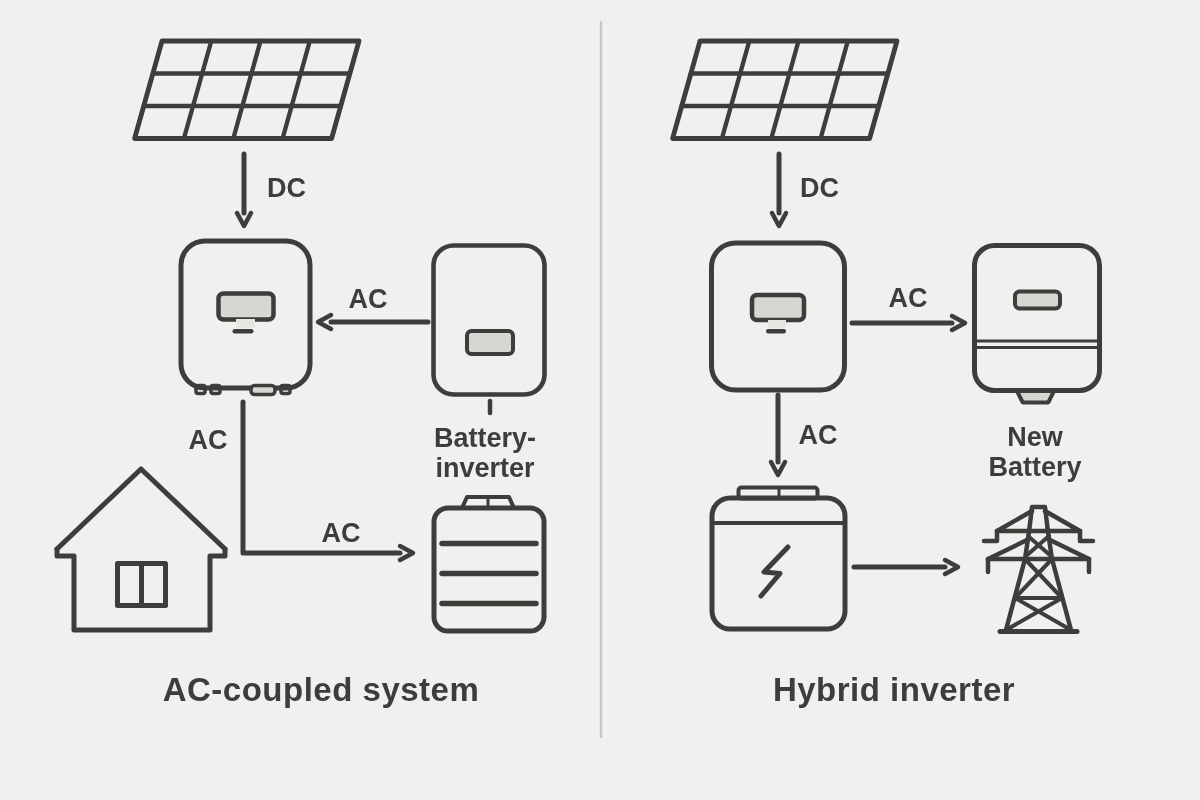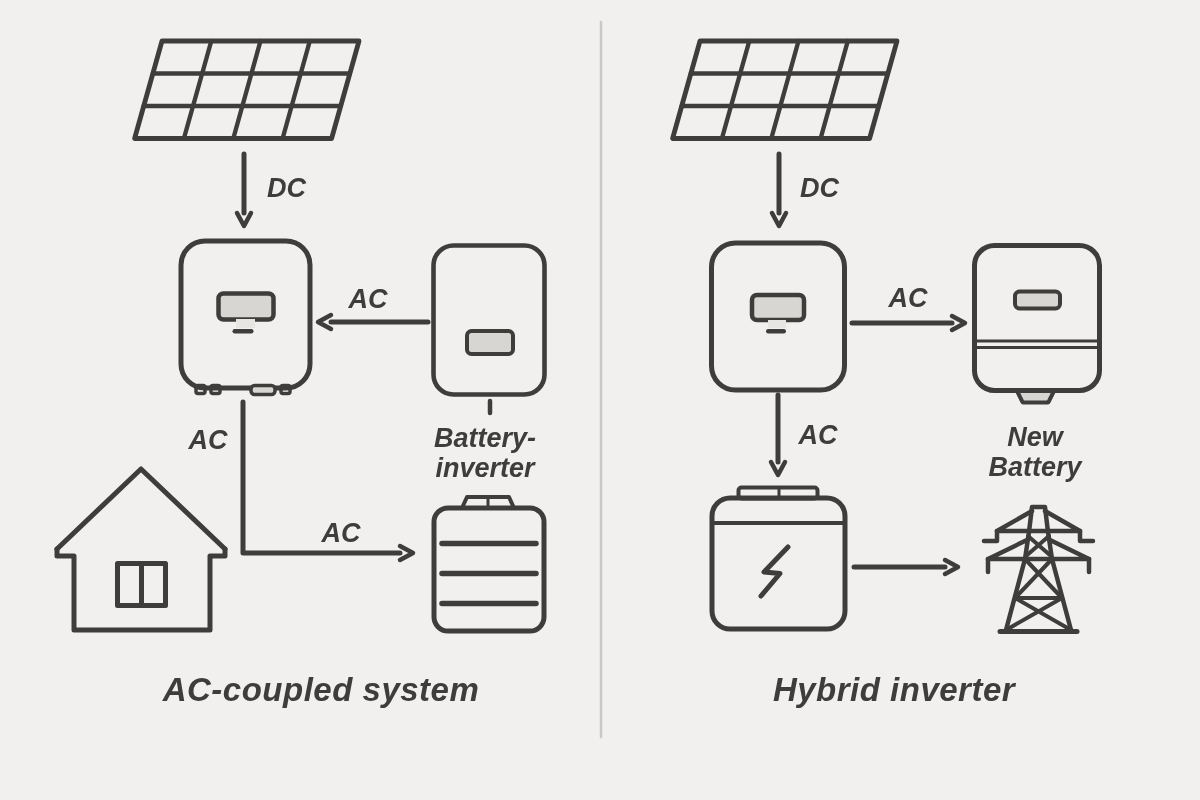--- a/index.html
+++ b/index.html
@@ -9,21 +9,21 @@
     --screen-fill-light:#e7e6e3;
     --divider:#c9c8c5;
   }
   html,body{margin:0;padding:0;}
   body{
     width:1200px;height:800px;
     background:var(--background);
     font-family:"Liberation Sans", sans-serif;
     overflow:hidden;
   }
-  .stage{position:relative;width:1200px;height:800px;font-style:italic;}
+  .stage{position:relative;width:1200px;height:800px;}
   svg{display:block;}
   .ln{stroke:var(--stroke);fill:none;stroke-linecap:round;stroke-linejoin:round;}
   .fill-dark{fill:var(--stroke);stroke:none;}
   .screen{fill:var(--screen-fill);stroke:var(--stroke);}
   .screen-light{fill:var(--screen-fill-light);stroke:none;}
   .divider{stroke:var(--divider);stroke-width:2.5;stroke-linecap:round;}
   text{
     font-family:"Liberation Sans", sans-serif;
     font-weight:700;
     fill:var(--stroke);

